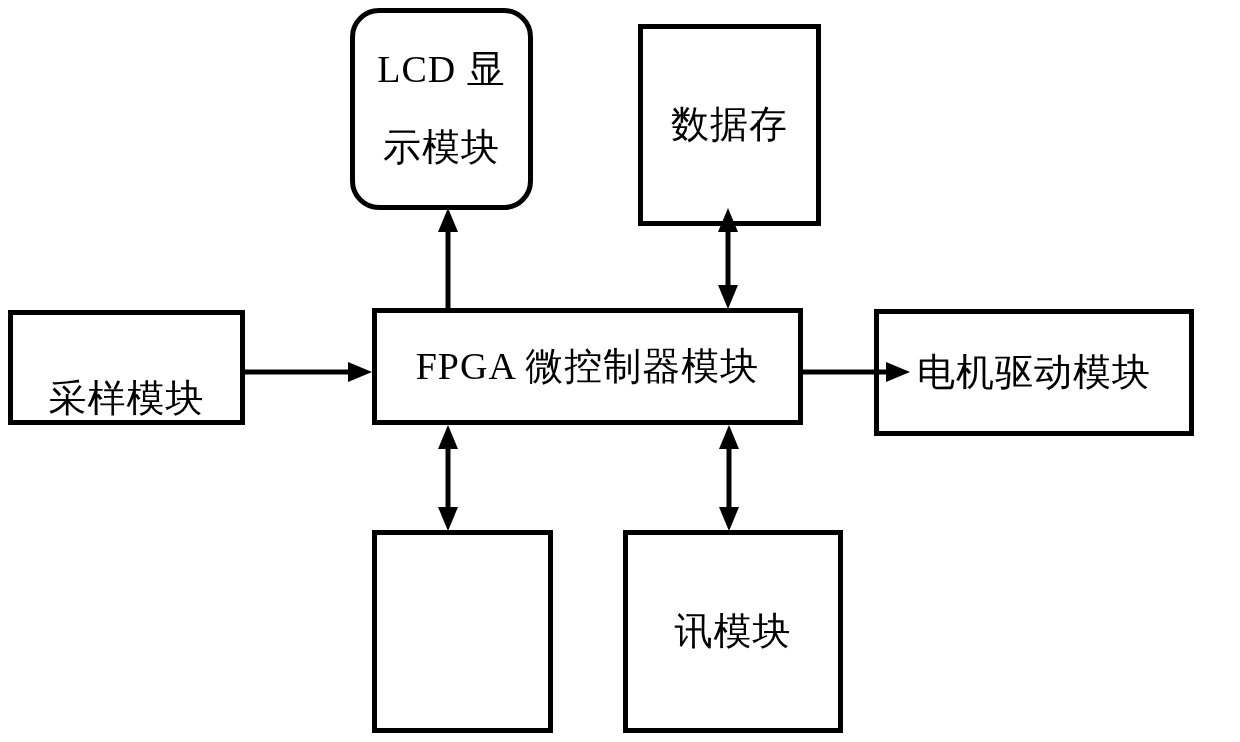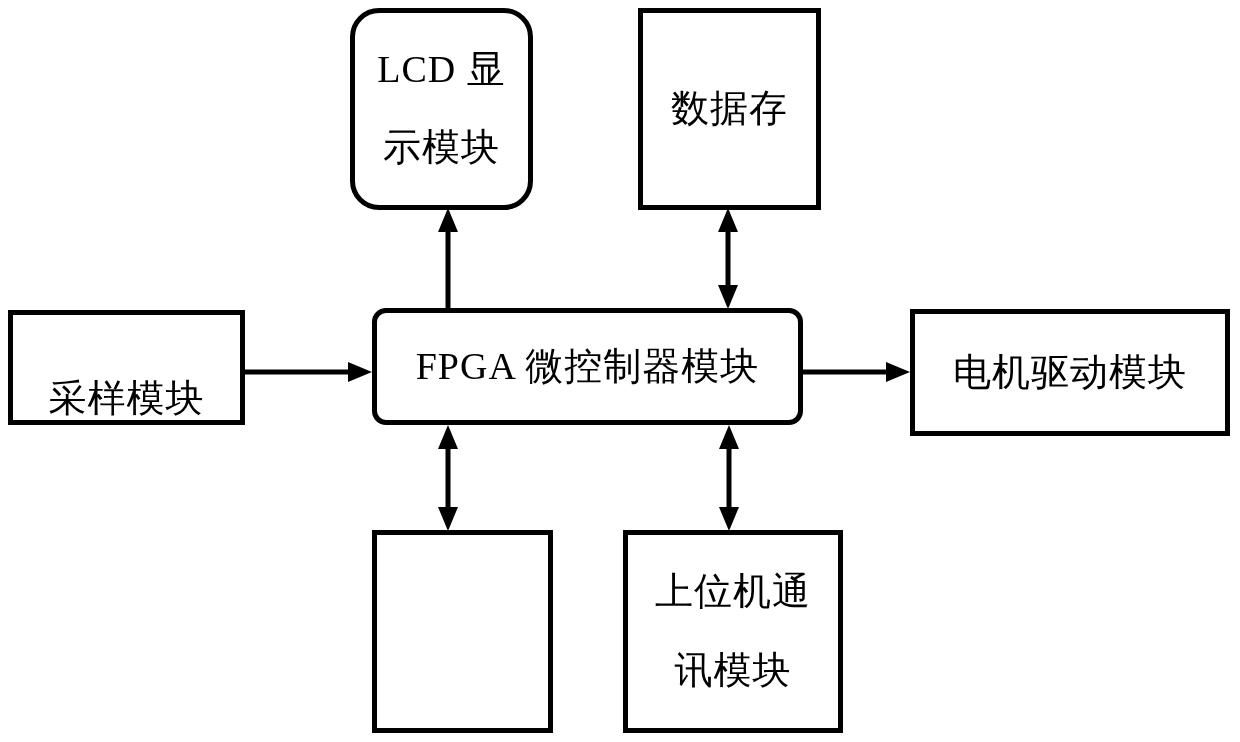--- a/index.html
+++ b/index.html
@@ -33,24 +33,24 @@
     line-height: 1.1;
     text-align: center;
     white-space: nowrap;
   }
   .box.two-line {
     flex-direction: column;
     justify-content: space-evenly;
     align-items: center;
   }
   #box-lcd     { left: 350px; top: 8px;   width: 183px; height: 202px; border-radius: 29px; }
-  #box-storage { left: 638px; top: 8px;   width: 183px; height: 202px; }
+  #box-storage { left: 638px; top: 24px;   width: 183px; height: 202px; }
   #box-sampling{ left: 8px;   top: 310px; width: 237px; height: 115px; align-items: flex-end; }
-  #box-fpga    { left: 372px; top: 308px; width: 431px; height: 117px; border-radius: 14px; }
-  #box-motor   { left: 910px; top: 309px; width: 320px; height: 127px; }
+  #box-fpga    { left: 372px; top: 308px; width: 431px; height: 117px; }
+  #box-motor   { left: 874px; top: 309px; width: 320px; height: 127px; }
   #box-io      { left: 372px; top: 530px; width: 181px; height: 203px; }
   #box-host    { left: 623px; top: 530px; width: 220px; height: 203px; }
   svg.connectors {
     position: absolute;
     left: 0;
     top: 0;
     width: 1240px;
     height: 742px;
     pointer-events: none;
   }
@@ -80,21 +80,20 @@
   </div>
 
   <div class="box" id="box-motor">
     <span>电机驱动模块</span>
   </div>
 
   <div class="box two-line" id="box-io">
   </div>
 
   <div class="box two-line" id="box-host">
-    <span>上位机通</span>
     <span>讯模块</span>
   </div>
 
   <svg class="connectors" viewBox="0 0 1240 742">
 
     <g>
       <line x1="448" y1="308" x2="448" y2="226"></line>
       <polygon points="448,208 438,232 458,232"></polygon>
     </g>
 

